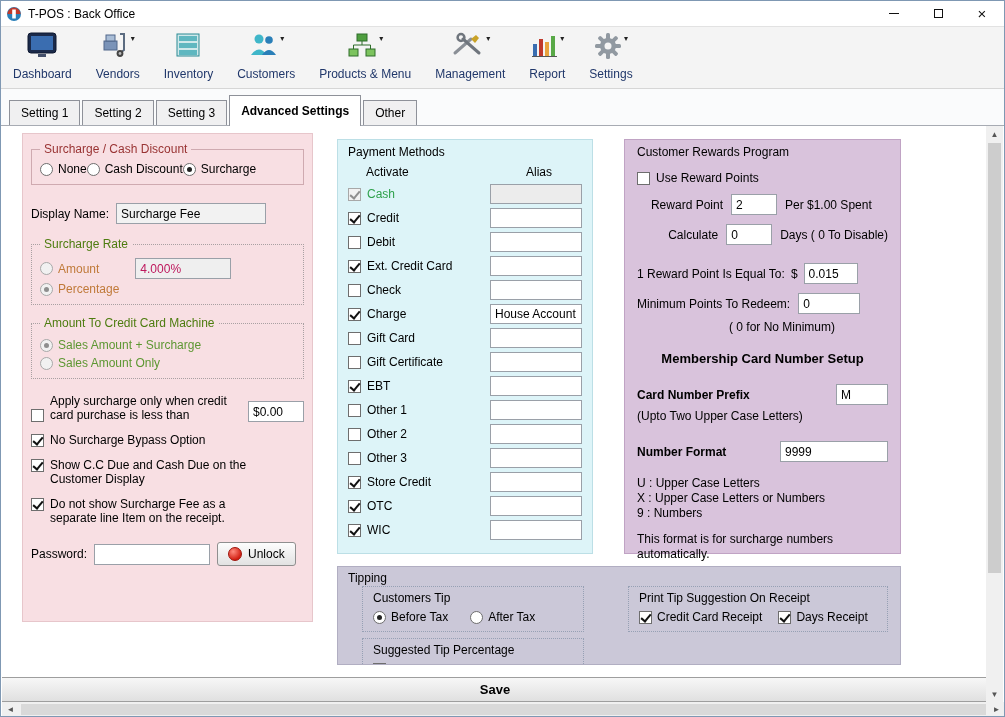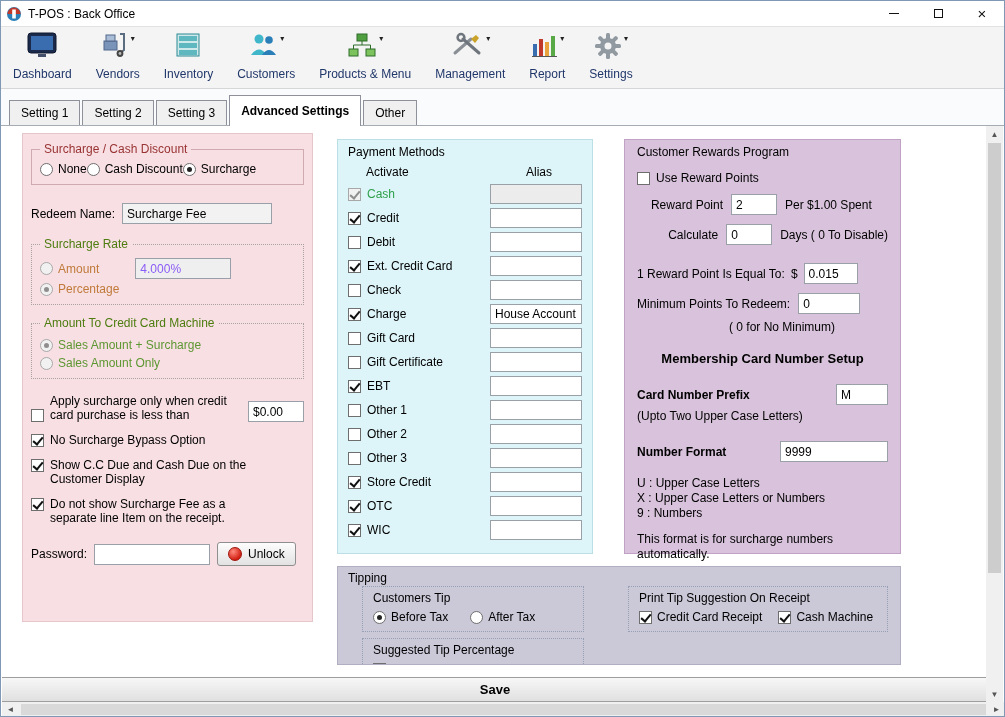--- a/index.html
+++ b/index.html
@@ -45,21 +45,21 @@
 .chk{display:flex;align-items:flex-start;gap:6px;cursor:pointer;}
 .chk .cb{margin-top:1px;}
 .cb,.rb{appearance:none;-webkit-appearance:none;width:13px;height:13px;border:1px solid #6e6e6e;background:#fff;position:relative;flex:none;display:inline-block;cursor:pointer;}
 .rb{border-radius:50%;}
 .cb:checked::after{content:"";position:absolute;left:3px;top:0;width:4px;height:8px;border:solid #111;border-width:0 2px 2px 0;transform:rotate(40deg);}
 .rb:checked::after{content:"";position:absolute;left:3px;top:3px;width:5px;height:5px;border-radius:50%;background:#222;}
 .cb:disabled,.rb:disabled{background:#f1f1f1;border-color:#a8a8a8;}
 .cb:disabled:checked::after{border-color:#8e8e8e;}
 .rb:disabled:checked::after{background:#8e8e8e;}
 .txt{height:21px;border:1px solid #9aa0a8;background:#fff;font-family:"Liberation Sans",sans-serif;font-size:12px;padding:1px 4px;}
-.txt.dis{background:#efefef;color:#8b5cf6;}
+.txt.dis{background:#efefef;color:#be185d;}
 .txt.grayed{background:#f2f2f2;}
 .dn-row{display:flex;align-items:center;gap:7px;margin-top:18px;}
 .dn-row .txt{width:150px;}
 .fs-rate{margin-top:13px;}
 .rate-line{display:flex;align-items:center;gap:8px;margin-top:3px;}
 .rate-line .txt{width:96px;}
 .orange-text{color:#c07a3a;}
 .green-text{color:#5d9732;}
 .fs-amt{margin-top:11px;}
 .fs-amt .opt{display:flex;margin-top:4px;}
@@ -286,21 +286,21 @@
               <span>Cash Discount</span>
             </label>
           <label class="opt">
               <input type="radio" name="sc-mode" class="rb" checked="" style="">
               <span>Surcharge</span>
             </label>
         </div>
       </fieldset>
 
       <div class="dn-row">
-        <span>Redeem Name:</span>
+        <span>Display Name:</span>
         <input type="text" class="txt grayed" value="Surcharge Fee" style="">
       </div>
 
       <fieldset class="dotted fs-rate">
         <legend class="legend-gray">Surcharge Rate</legend>
         <div class="rate-line">
           <label class="opt">
               <input type="radio" name="sc-rate" class="rb" disabled="" style="">
               <span class="orange-text">Amount</span>
             </label>
@@ -541,21 +541,21 @@
 
       <div class="tip-box print">
         <div class="bx-title">Print Tip Suggestion On Receipt</div>
         <div class="tip-opts2">
           <label class="opt">
               <input type="checkbox" class="cb" checked="" style="">
               <span>Credit Card Receipt</span>
             </label>
           <label class="opt">
               <input type="checkbox" class="cb" checked="" style="">
-              <span>Cash Machine</span>
+              <span>Days Receipt</span>
             </label>
         </div>
       </div>
 
       <div class="tip-box suggest">
         <div class="bx-title">Suggested Tip Percentage</div>
         <label class="opt">
             <input type="checkbox" class="cb" style="">
             <span>Print Tip Suggestion</span>
           </label>

